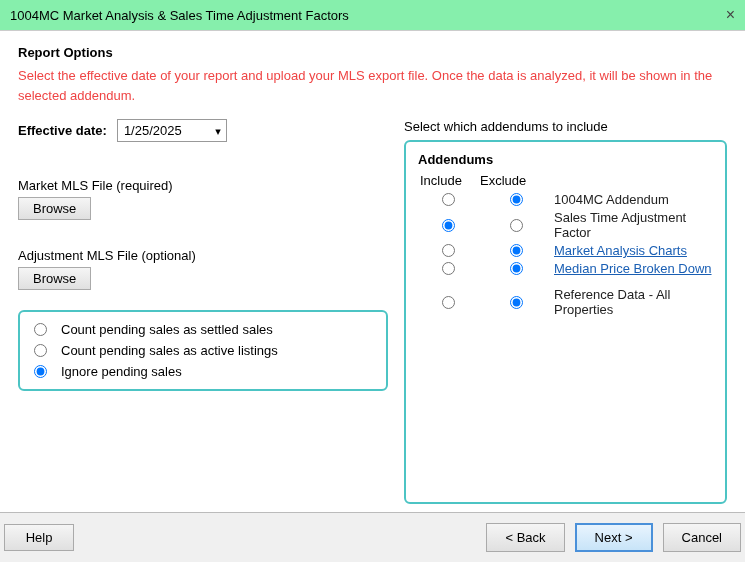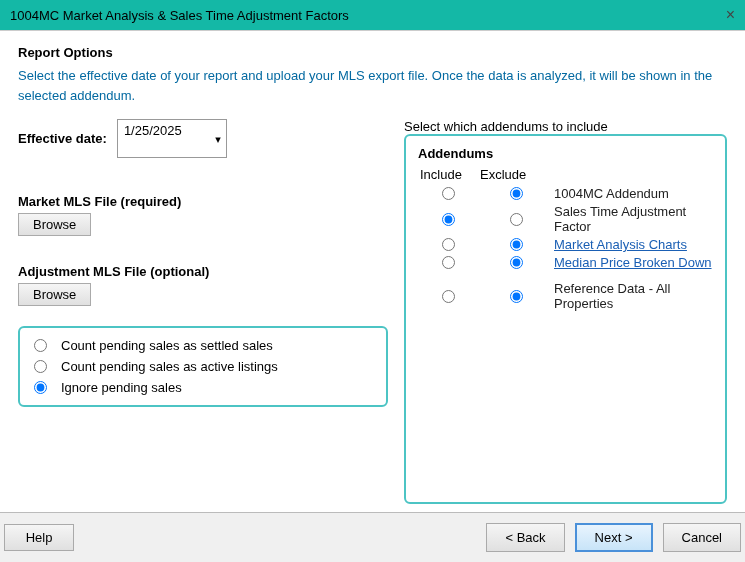--- a/index.html
+++ b/index.html
@@ -7,21 +7,21 @@
       font-family: 'Segoe UI', Arial, sans-serif;
       font-size: 13px;
       background: #f0f0f0;
       width: 745px;
       height: 562px;
       overflow: hidden;
       display: flex;
       flex-direction: column;
     }
     .title-bar {
-      background: #14b8a6;
+      background: #86efac;
       border-bottom: 1px solid #ccc;
       padding: 6px 10px;
       display: flex;
       justify-content: space-between;
       align-items: center;
       font-size: 13px;
     }
     .title-bar-close {
       font-size: 16px;
       cursor: pointer;
@@ -35,21 +35,21 @@
       padding: 14px 18px 8px 18px;
       overflow: hidden;
     }
     .report-options-title {
       font-weight: bold;
       font-size: 13px;
       margin-bottom: 6px;
     }
     .description-text {
       font-size: 13px;
-      color: #0369a1;
+      color: #ef4444;
       line-height: 1.5;
       margin-bottom: 14px;
     }
     .main-content {
       display: flex;
       flex: 1;
       gap: 16px;
     }
     .left-panel {
       flex: 0 0 370px;
@@ -67,38 +67,38 @@
       font-weight: bold;
       font-size: 13px;
       white-space: nowrap;
     }
     .select-wrapper {
       position: relative;
       display: inline-block;
     }
     .select-wrapper select {
       border: 1px solid #999;
-      padding: 3px 22px 19px 6px;
+      padding: 3px 22px 3px 6px;
       font-size: 13px;
       background: #fff;
       min-width: 110px;
       appearance: none;
       -webkit-appearance: none;
     }
     .select-wrapper::after {
       content: '▾';
       position: absolute;
       right: 6px;
       top: 50%;
       transform: translateY(-50%);
       pointer-events: none;
       font-size: 11px;
     }
     .section-label {
-      font-weight: bold;
+      font-weight: normal;
       font-size: 13px;
       margin-top: 8px;
       margin-bottom: 4px;
     }
     .browse-btn {
       border: 1px solid #aaa;
       background: linear-gradient(to bottom, #f5f5f5, #e0e0e0);
       padding: 3px 14px;
       font-size: 13px;
       cursor: pointer;
@@ -123,20 +123,21 @@
       margin: 0;
       cursor: pointer;
     }
     .right-panel {
       flex: 1;
       display: flex;
       flex-direction: column;
     }
     .addendums-label {
       font-size: 13px;
+      margin-bottom: 6px;
     }
     .addendums-box {
       border: 2px solid #4cc4c4;
       border-radius: 6px;
       padding: 10px 12px;
       flex: 1;
     }
     .addendums-title {
       font-weight: bold;
       font-size: 13px;

